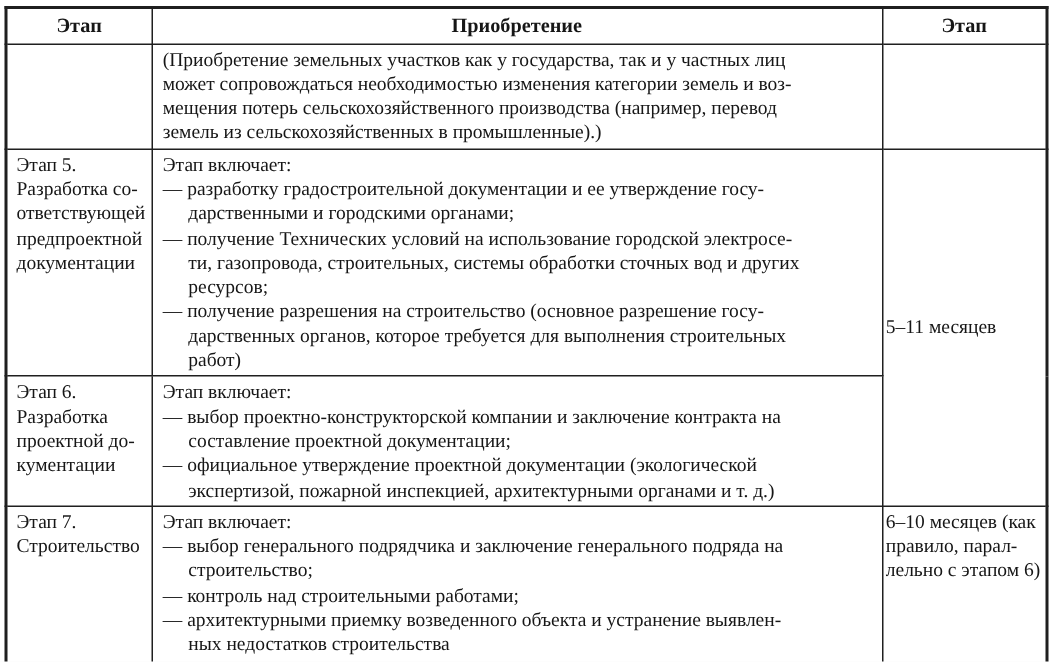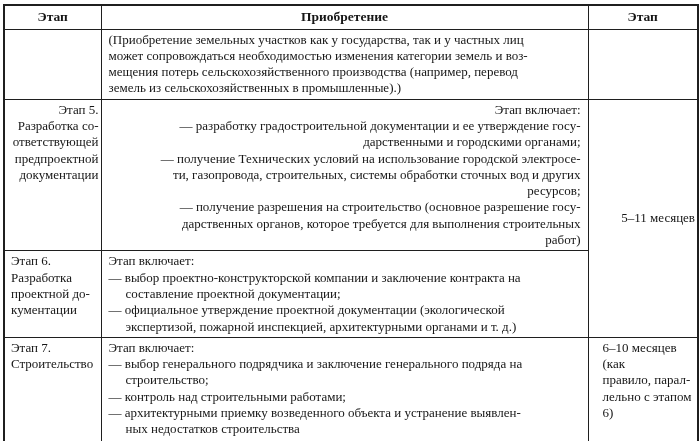--- a/index.html
+++ b/index.html
@@ -34,21 +34,21 @@
   }
   th.hdr{
     font-size:13.5px;
     font-weight:bold;
     text-align:center;
     vertical-align:middle;
     padding:2px 2px;
   }
   tr.r-head{height:24px;}
   tr.r1{height:69px;}
-  tr.r2{height:151px;text-align:right;}
+  tr.r2{height:151px;}
   tr.r3{height:82px;}
   tr.r4{height:106px;}
   td.cell{
     font-size:13px;
     line-height:16.3px;
     padding:2px 6px 2px 7px;
   }
   td.stage{
     white-space:pre-line;
     padding-left:6px;
@@ -57,21 +57,21 @@
   td.comment{padding-right:7px;}
   .para{white-space:pre-line;}
   .intro{white-space:pre-line;}
   .bullet{
     white-space:pre-line;
     padding-left:17px;
     text-indent:-17px;
   }
   td.term{
     white-space:pre-line;
-    padding-left:14px;
+    padding-left:2px;
     padding-right:2px;
   }
   td.term-merged{vertical-align:middle;}
 </style>
 </head>
 <body>
 
 <div class="page">
   <table class="doc">
     <colgroup>

